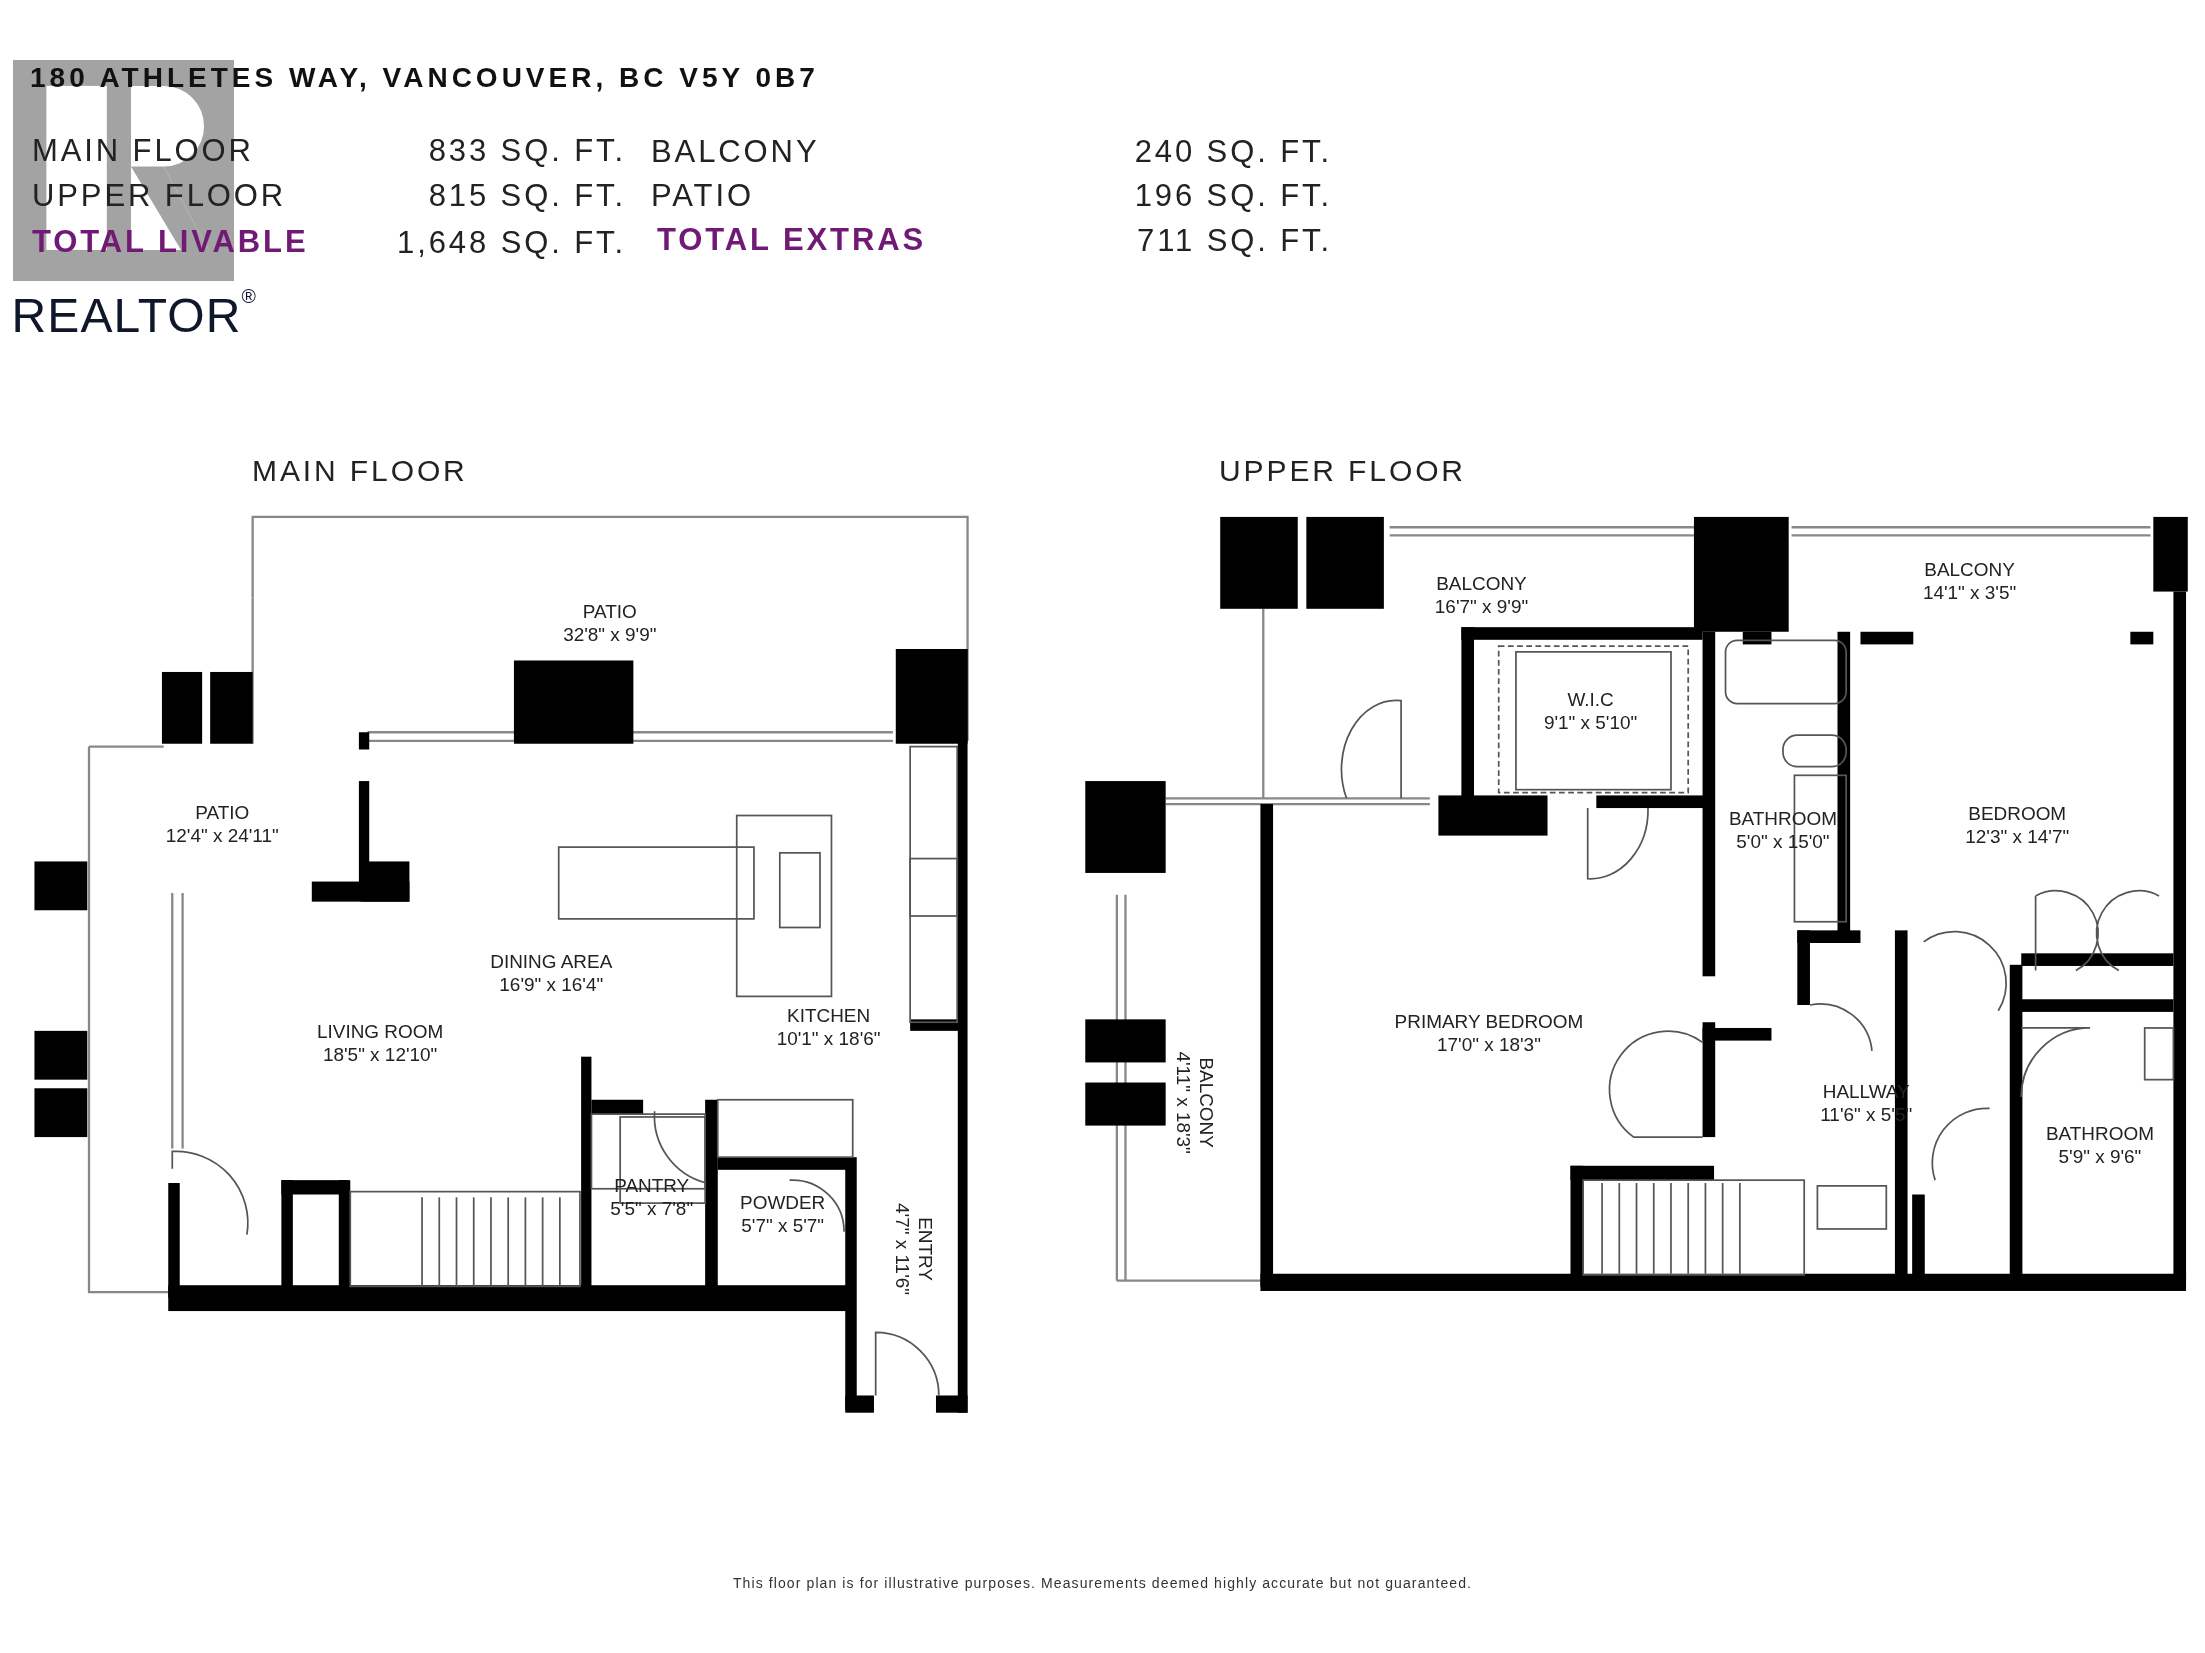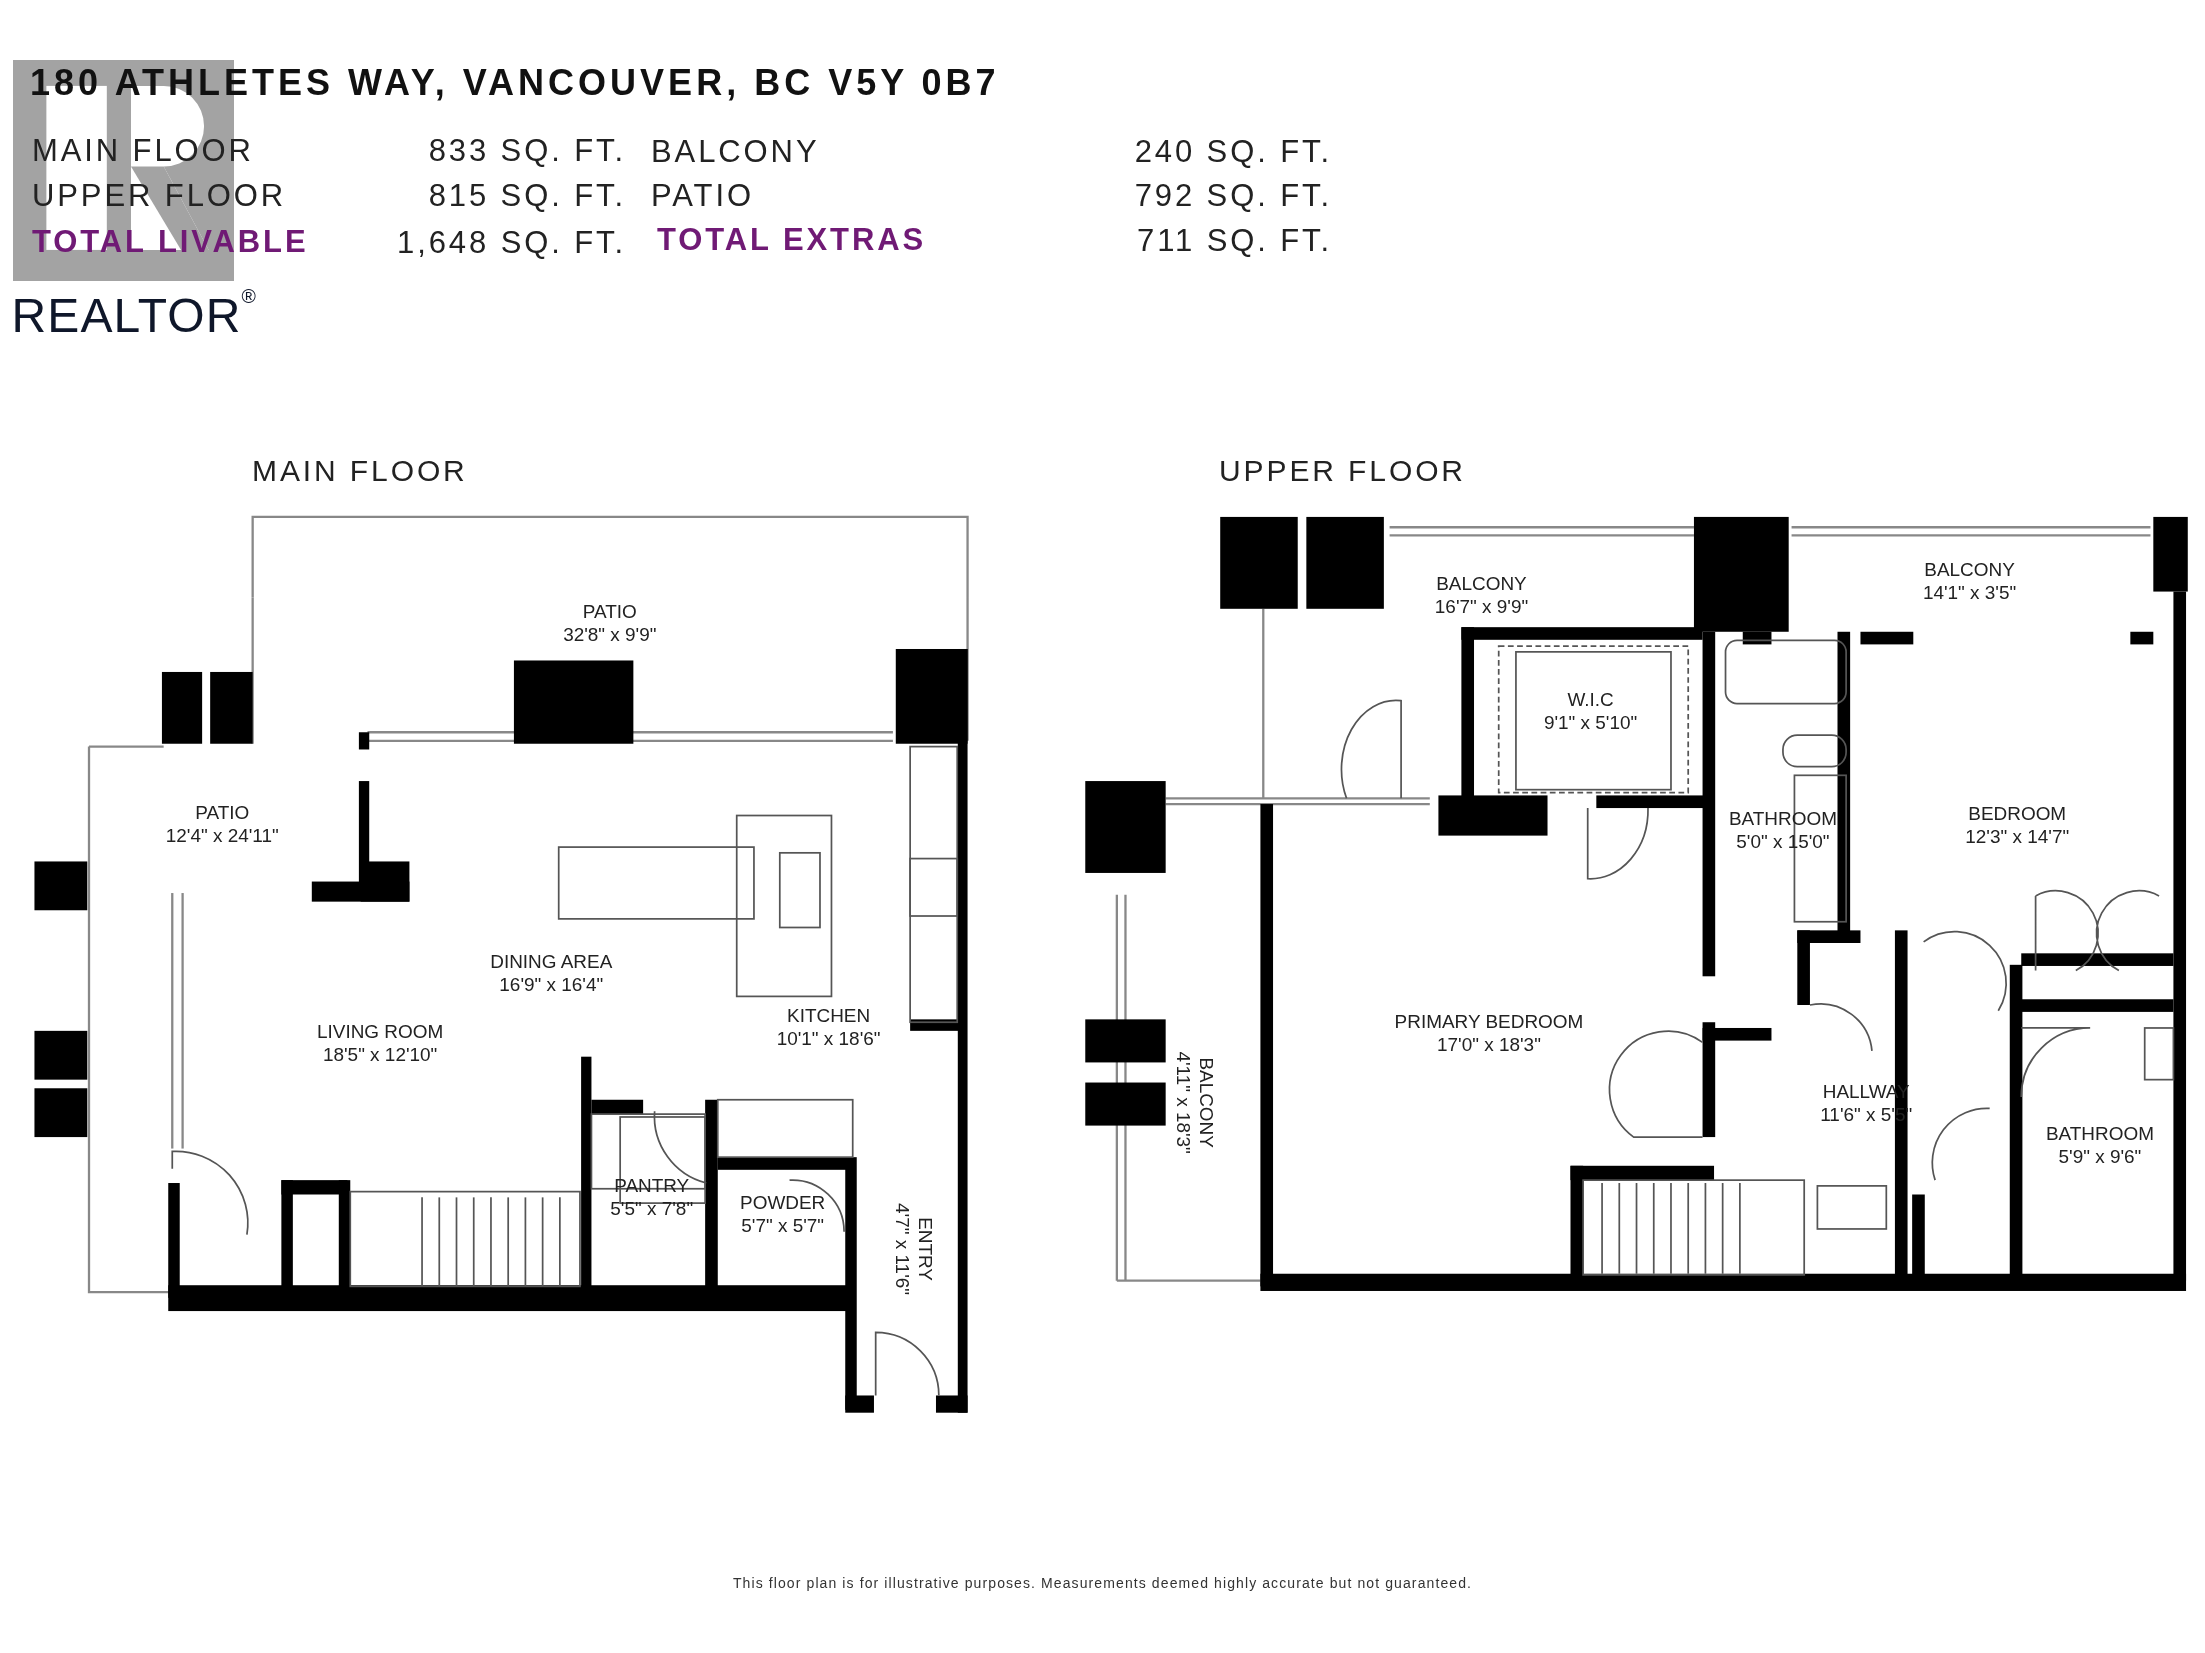--- a/index.html
+++ b/index.html
@@ -2,21 +2,21 @@
 <html style="font-size:9.2px"><head>
 <meta charset="utf-8">
 <style>
   html, body { margin:0; padding:0; background:#ffffff; }
   body { width:2205px; height:1654px; position:relative; overflow:hidden;
          font-family:"Liberation Sans", sans-serif; color:#111; }
   .logo { position:absolute; left:12.6px; top:60px; width:221px; height:221px; }
   .realtor-word { position:absolute; left:11.5px; top:288px; font-size:48px; color:#0f172a;
                   letter-spacing:1.1px; font-family:"Liberation Sans", sans-serif; }
   .realtor-word sup { font-size:19.5px; vertical-align:top; position:relative; top:-3.4px; }
-  .title { position:absolute; left:30px; top:62px; font-size:36px; letter-spacing:4px;
+  .title { position:absolute; left:30px; top:62px; font-size:28px; letter-spacing:4px;
            font-weight:600; color:#111; white-space:nowrap; }
   .stat { position:absolute; font-size:31px; letter-spacing:2.9px; white-space:nowrap; color:#222; }
   .stat.bold { font-weight:700; color:#701a75; }
   .stat.r { text-align:right; }
   .floor-title { position:absolute; font-size:30px; letter-spacing:2.9px; color:#222; }
   .plan { position:absolute; left:0; top:0; width:2205px; height:1654px; }
   .room-label { font-family:"Liberation Sans", sans-serif; font-size:33px; fill:#222; text-anchor:middle; }
   .disclaimer { position:absolute; left:0; width:2205px; top:1575px; text-align:center;
                 font-size:14px; letter-spacing:1.1px; color:#333; }
 </style>
@@ -36,21 +36,21 @@
 <div class="stat" style="left:32px;top:133px;">MAIN  FLOOR</div>
 <div class="stat" style="left:32px;top:178px;">UPPER FLOOR</div>
 <div class="stat bold" style="left:32px;top:224px;">TOTAL LIVABLE</div>
 <div class="stat r" style="right:1579px;top:133px;">833 SQ. FT.</div>
 <div class="stat r" style="right:1579px;top:178px;">815 SQ. FT.</div>
 <div class="stat r" style="right:1579px;top:225px;">1,648 SQ. FT.</div>
 <div class="stat" style="left:651px;top:134px;">BALCONY</div>
 <div class="stat" style="left:651px;top:178px;">PATIO</div>
 <div class="stat bold" style="left:657px;top:222px;">TOTAL EXTRAS</div>
 <div class="stat r" style="right:873px;top:134px;">240 SQ. FT.</div>
-<div class="stat r" style="right:873px;top:178px;">792 SQ. FT.</div>
+<div class="stat r" style="right:873px;top:178px;">196 SQ. FT.</div>
 <div class="stat r" style="right:873px;top:223px;">711 SQ. FT.</div>
 
 <div class="floor-title" style="left:252px;top:454px;">MAIN FLOOR</div>
 <div class="floor-title" style="left:1219px;top:454px;">UPPER FLOOR</div>
 
 <svg class="plan" viewBox="0 0 3840 2880">
   <g>
 
     <g fill="none" stroke="#888" stroke-width="4">
       <polyline points="440,1040 440,900 1685,900 1685,1290"></polyline>

